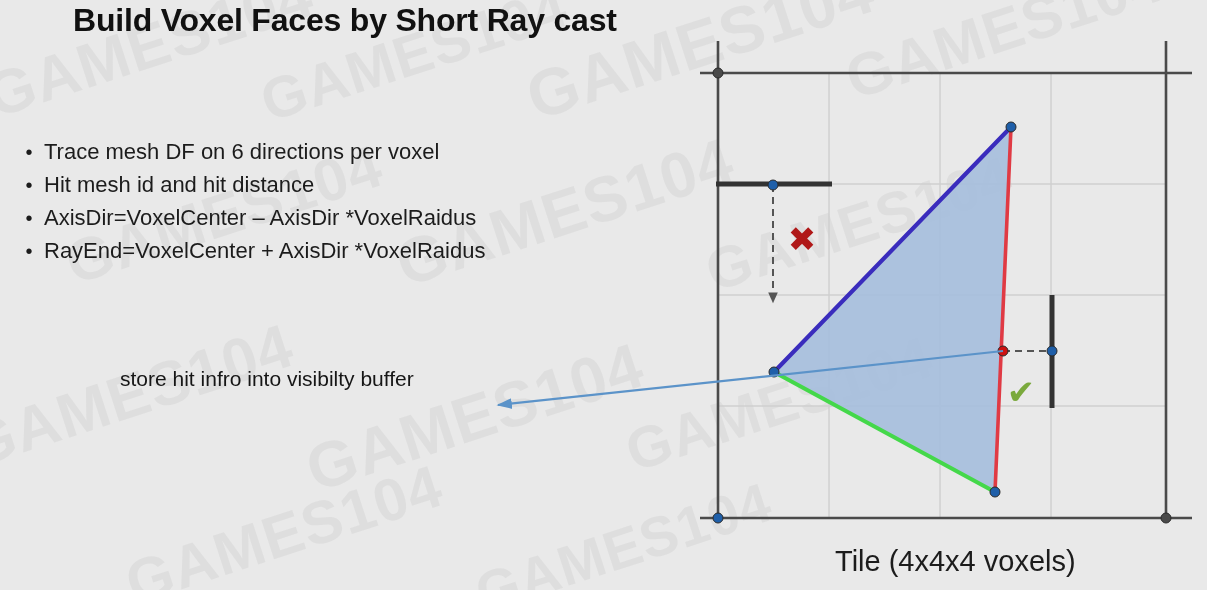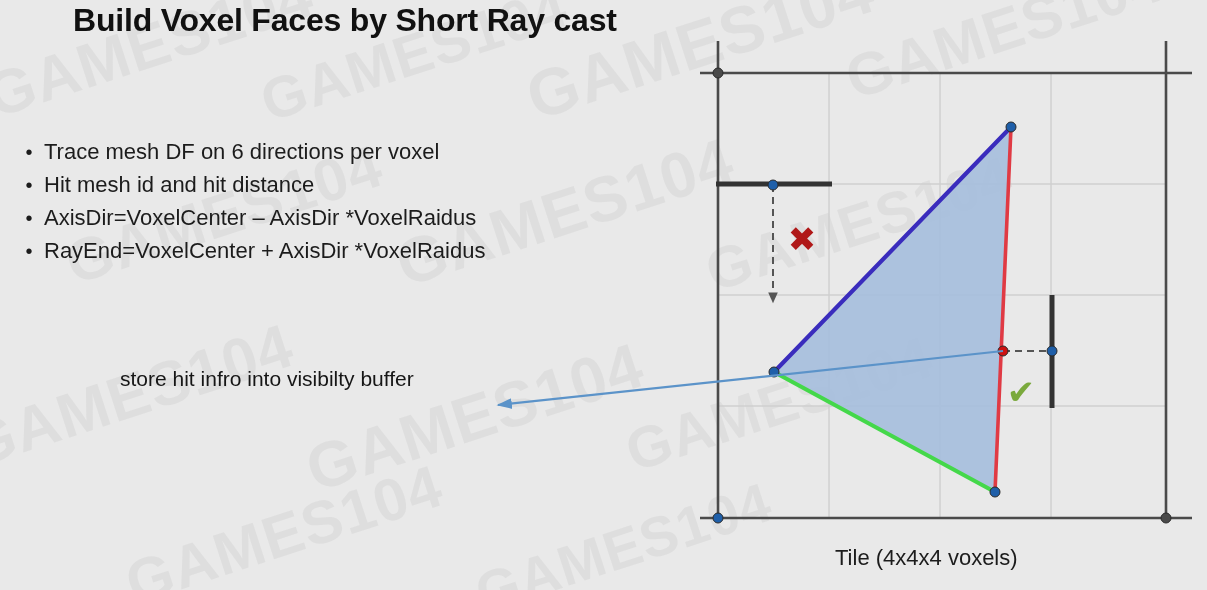--- a/index.html
+++ b/index.html
@@ -95,21 +95,21 @@
     width: 1207px;
     height: 590px;
     z-index: 3;
   }
 
   
   #tile-caption {
     position: absolute;
     left: 835px;
     top: 545px;
-    font-size: 22px;
+    font-size: 29px;
     color: #1c1c1c;
     z-index: 4;
     white-space: nowrap;
   }
 </style>
 </head>
 <body>
 
 <div id="watermark-layer">
     <div class="wm" style="left: -20px; top: 10px; font-size: 62px; transform: rotate(-18deg);">GAMES104</div>

